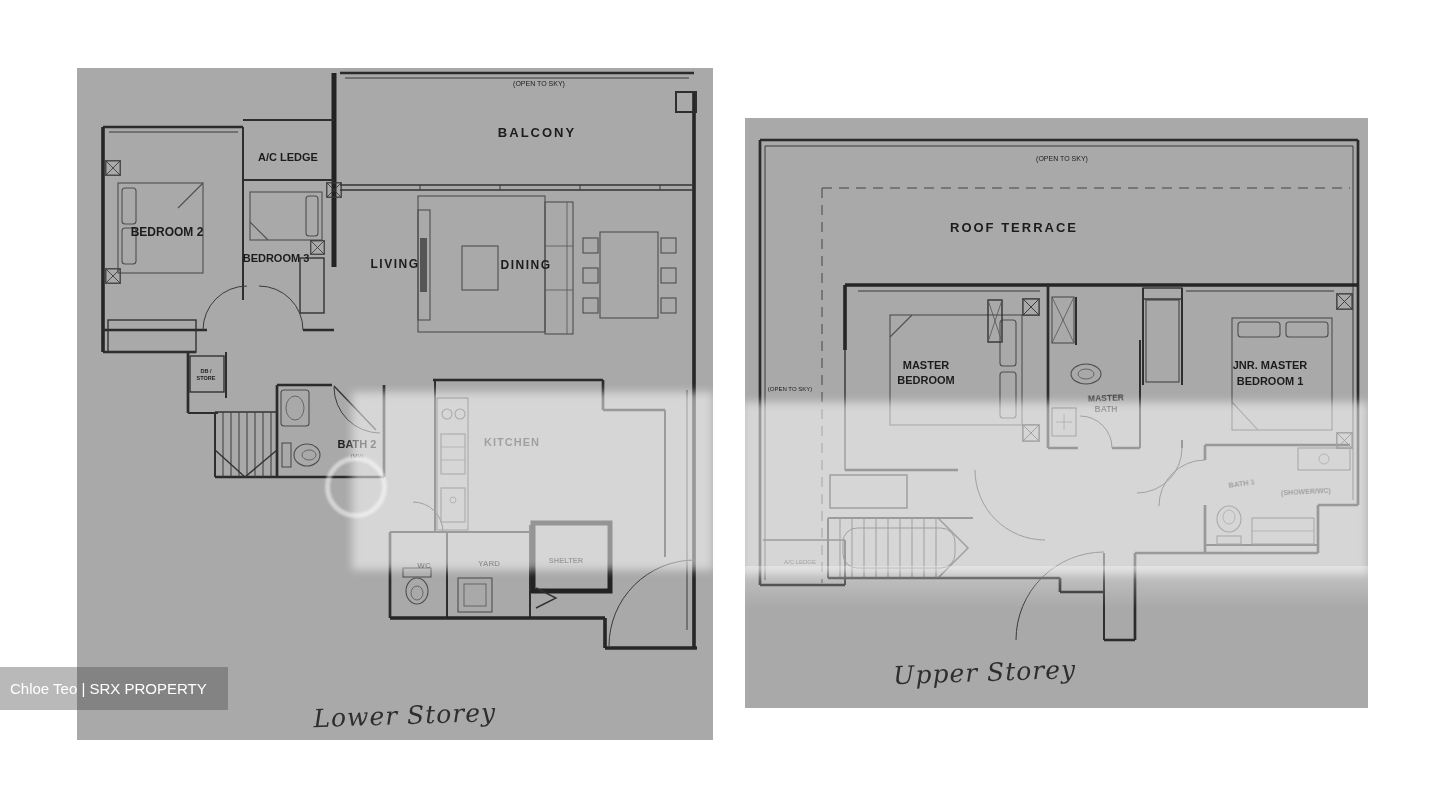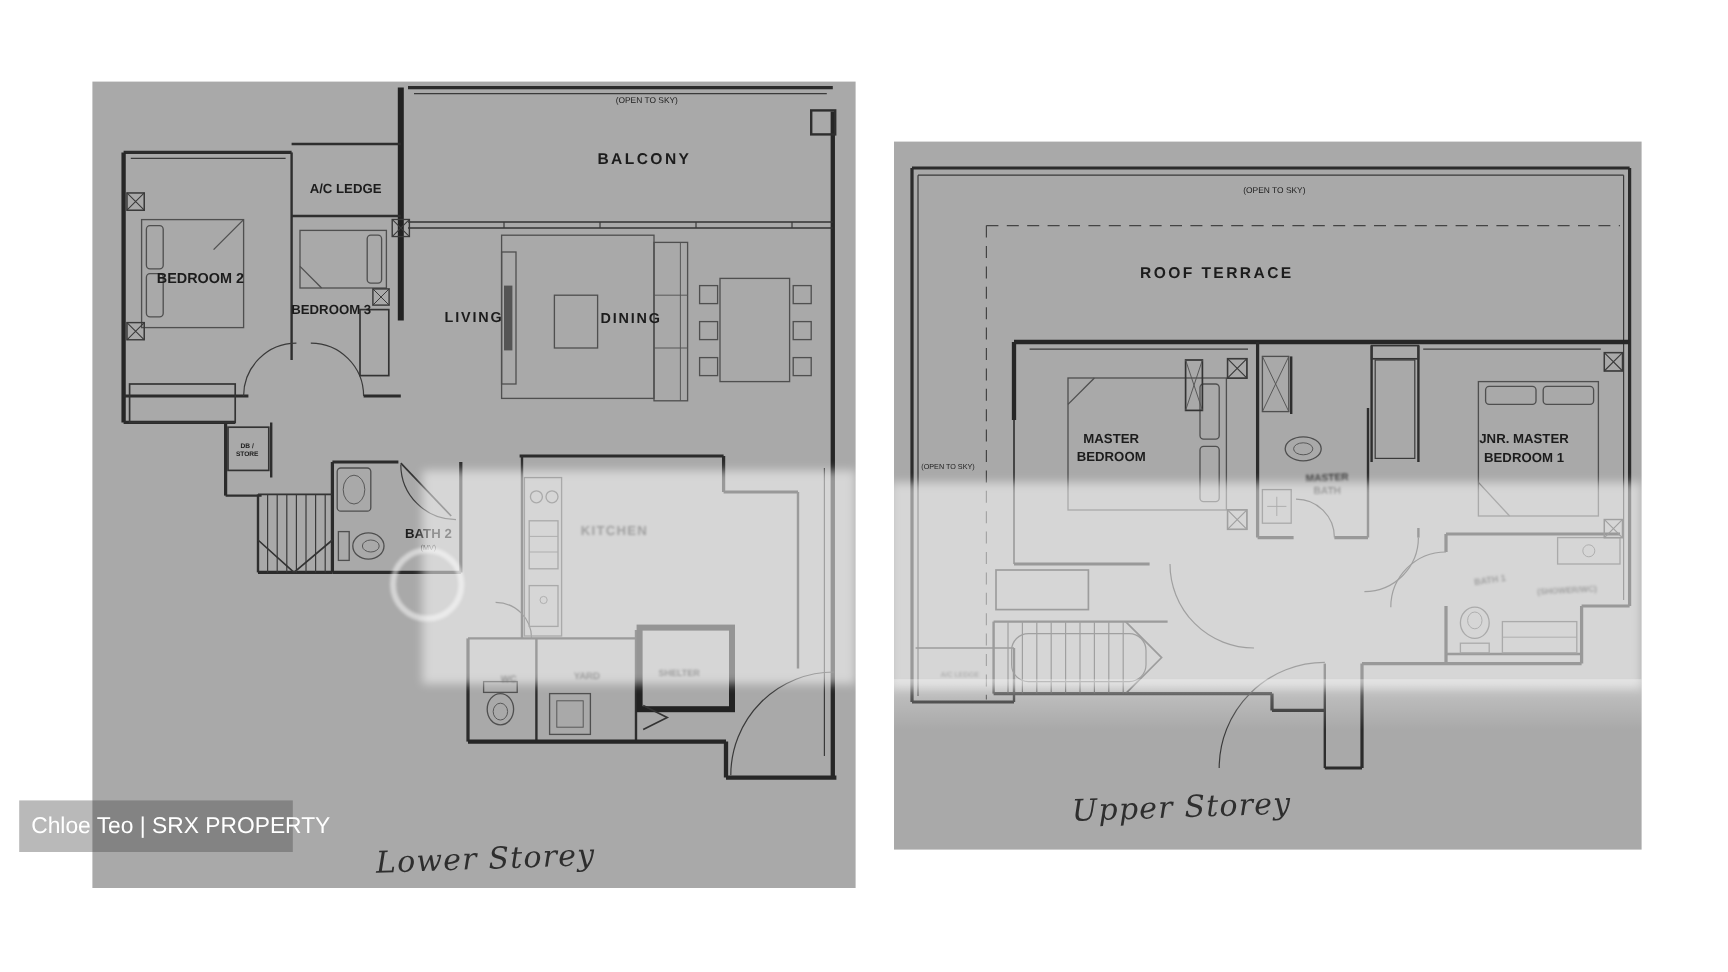--- a/index.html
+++ b/index.html
@@ -20,22 +20,22 @@
   .f{stroke:#4f4f4f;stroke-width:1.1;fill:none;}
   .f2{stroke:#555555;stroke-width:.8;fill:none;}
   .dash{stroke:#444444;stroke-width:1;fill:none;stroke-dasharray:10 7;}
   .band{position:absolute;background:rgba(255,255,255,.52);filter:blur(4px);pointer-events:none;}
   #band-left{left:352px;top:392px;width:361px;height:178px;}
   #band-right{left:742px;top:402px;width:626px;height:172px;}
   #band-fade{position:absolute;left:742px;top:566px;width:626px;height:42px;
              background:linear-gradient(rgba(255,255,255,.34),rgba(255,255,255,0));pointer-events:none;}
   #wm-circle{position:absolute;left:325px;top:456px;width:52px;height:52px;border-radius:50%;
              border:5px solid rgba(255,255,255,.5);filter:blur(1.2px);pointer-events:none;}
-  #credit-bar{position:absolute;left:16px;top:667px;width:228px;height:43px;
-              background:rgba(72,72,72,.38);color:#ffffff;font-size:19px;line-height:43px;
+  #credit-bar{position:absolute;left:0;top:667px;width:228px;height:43px;
+              background:rgba(72,72,72,.38);color:#ffffff;font-size:15px;line-height:43px;
               padding-left:10px;box-sizing:border-box;white-space:nowrap;}
 </style>
 </head>
 <body>
 
 <div class="stage">
 
 <svg width="1440" height="810" viewBox="0 0 1440 810">
   <defs>
     <pattern id="hv" width="5" height="10" patternUnits="userSpaceOnUse">

